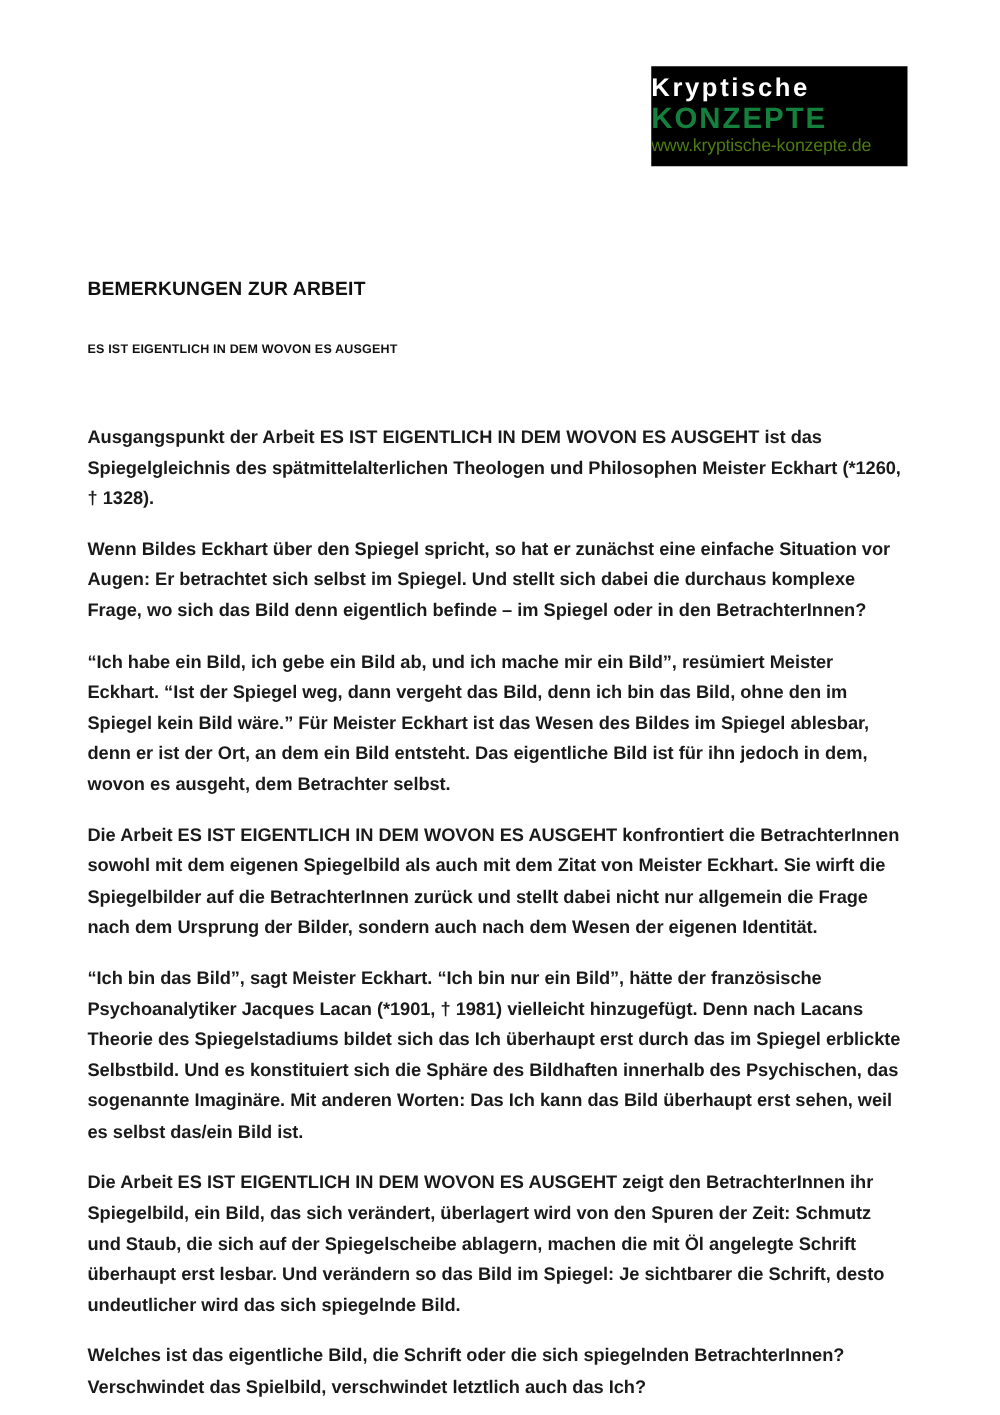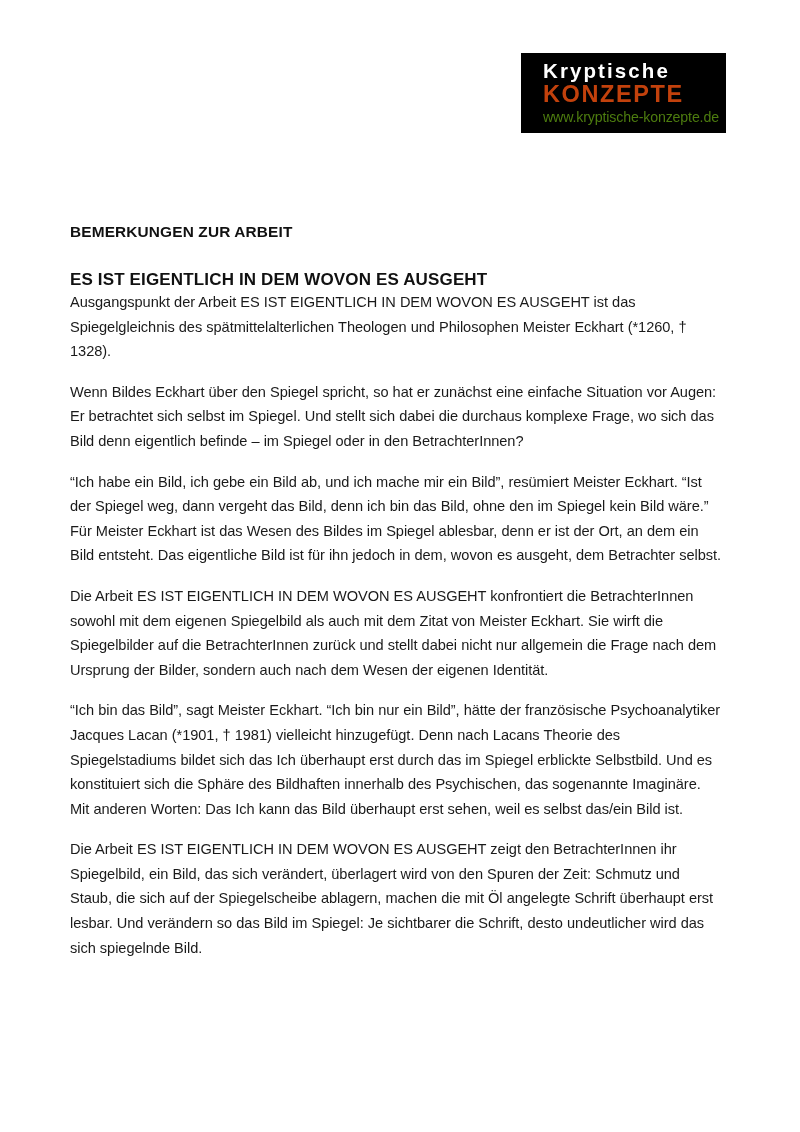--- a/index.html
+++ b/index.html
@@ -23,36 +23,36 @@
 
   
   .logo-block {
     position: absolute;
     left: 521px;
     top: 53px;
     width: 205px;
     height: 80px;
     background: #000000;
     box-sizing: border-box;
-    padding: 6px 9px 5px 22px;
+    padding: 6px 9px 5px 0;
     display: flex;
     flex-direction: column;
     justify-content: flex-start;
   }
   .logo-line1 {
     color: #ffffff;
     font-family: "Liberation Sans", sans-serif;
     font-weight: bold;
     font-size: 20.5px;
     letter-spacing: 2.1px;
     line-height: 23px;
     white-space: nowrap;
   }
   .logo-line2 {
-    color: #c2410c;
+    color: #15803d;
     font-family: "Liberation Sans", sans-serif;
     font-weight: bold;
     font-size: 23.5px;
     letter-spacing: 1.6px;
     line-height: 25px;
     white-space: nowrap;
   }
   .logo-url {
     margin-top: 2px;
     color: #4d7c0f;
@@ -78,26 +78,28 @@
     font-family: "Liberation Sans", sans-serif;
     font-weight: bold;
     color: #111111;
     letter-spacing: 0.15px;
   }
   h1.doc-title {
     font-size: 15.4px;
     line-height: 20px;
   }
   h2.doc-subtitle {
-    font-size: 17px;
+    font-size: 10px;
     line-height: 20px;
     margin-top: 28px;
   }
 
   .body-text {
+    margin-top: 48px;
+    font-weight: bold;
   }
   .body-text p {
     margin: 0 0 16px 0;
     font-family: "Liberation Sans", sans-serif;
     font-size: 14.6px;
     line-height: 24.6px;
     color: #1a1a1a;
     text-align: left;
     letter-spacing: -0.05px;
     word-spacing: 0.1px;
@@ -121,16 +123,17 @@
     <h1 class="doc-title">BEMERKUNGEN ZUR ARBEIT</h1>
     <h2 class="doc-subtitle">ES IST EIGENTLICH IN DEM WOVON ES AUSGEHT</h2>
 
     <div class="body-text">
       <p>Ausgangspunkt der Arbeit ES IST EIGENTLICH IN DEM WOVON ES AUSGEHT ist das Spiegelgleichnis des spätmittelalterlichen Theologen und Philosophen Meister Eckhart (*1260, † 1328).</p>
       <p>Wenn Bildes Eckhart über den Spiegel spricht, so hat er zunächst eine einfache Situation vor Augen: Er betrachtet sich selbst im Spiegel. Und stellt sich dabei die durchaus komplexe Frage, wo sich das Bild denn eigentlich befinde – im Spiegel oder in den BetrachterInnen?</p>
       <p>“Ich habe ein Bild, ich gebe ein Bild ab, und ich mache mir ein Bild”, resümiert Meister Eckhart. “Ist der Spiegel weg, dann vergeht das Bild, denn ich bin das Bild, ohne den im Spiegel kein Bild wäre.” Für Meister Eckhart ist das Wesen des Bildes im Spiegel ablesbar, denn er ist der Ort, an dem ein Bild entsteht. Das eigentliche Bild ist für ihn jedoch in dem, wovon es ausgeht, dem Betrachter selbst.</p>
       <p>Die Arbeit ES IST EIGENTLICH IN DEM WOVON ES AUSGEHT konfrontiert die BetrachterInnen sowohl mit dem eigenen Spiegelbild als auch mit dem Zitat von Meister Eckhart. Sie wirft die Spiegelbilder auf die BetrachterInnen zurück und stellt dabei nicht nur allgemein die Frage nach dem Ursprung der Bilder, sondern auch nach dem Wesen der eigenen Identität.</p>
       <p>“Ich bin das Bild”, sagt Meister Eckhart. “Ich bin nur ein Bild”, hätte der französische Psychoanalytiker Jacques Lacan (*1901, † 1981) vielleicht hinzugefügt. Denn nach Lacans Theorie des Spiegelstadiums bildet sich das Ich überhaupt erst durch das im Spiegel erblickte Selbstbild. Und es konstituiert sich die Sphäre des Bildhaften innerhalb des Psychischen, das sogenannte Imaginäre. Mit anderen Worten: Das Ich kann das Bild überhaupt erst sehen, weil es selbst das/ein Bild ist.</p>
       <p>Die Arbeit ES IST EIGENTLICH IN DEM WOVON ES AUSGEHT zeigt den BetrachterInnen ihr Spiegelbild, ein Bild, das sich verändert, überlagert wird von den Spuren der Zeit: Schmutz und Staub, die sich auf der Spiegelscheibe ablagern, machen die mit Öl angelegte Schrift überhaupt erst lesbar. Und verändern so das Bild im Spiegel: Je sichtbarer die Schrift, desto undeutlicher wird das sich spiegelnde Bild.</p>
+      <p>Welches ist das eigentliche Bild, die Schrift oder die sich spiegelnden BetrachterInnen? Verschwindet das Spielbild, verschwindet letztlich auch das Ich?</p>
     </div>
   </div>
 
 </div>
 
 </body></html>

